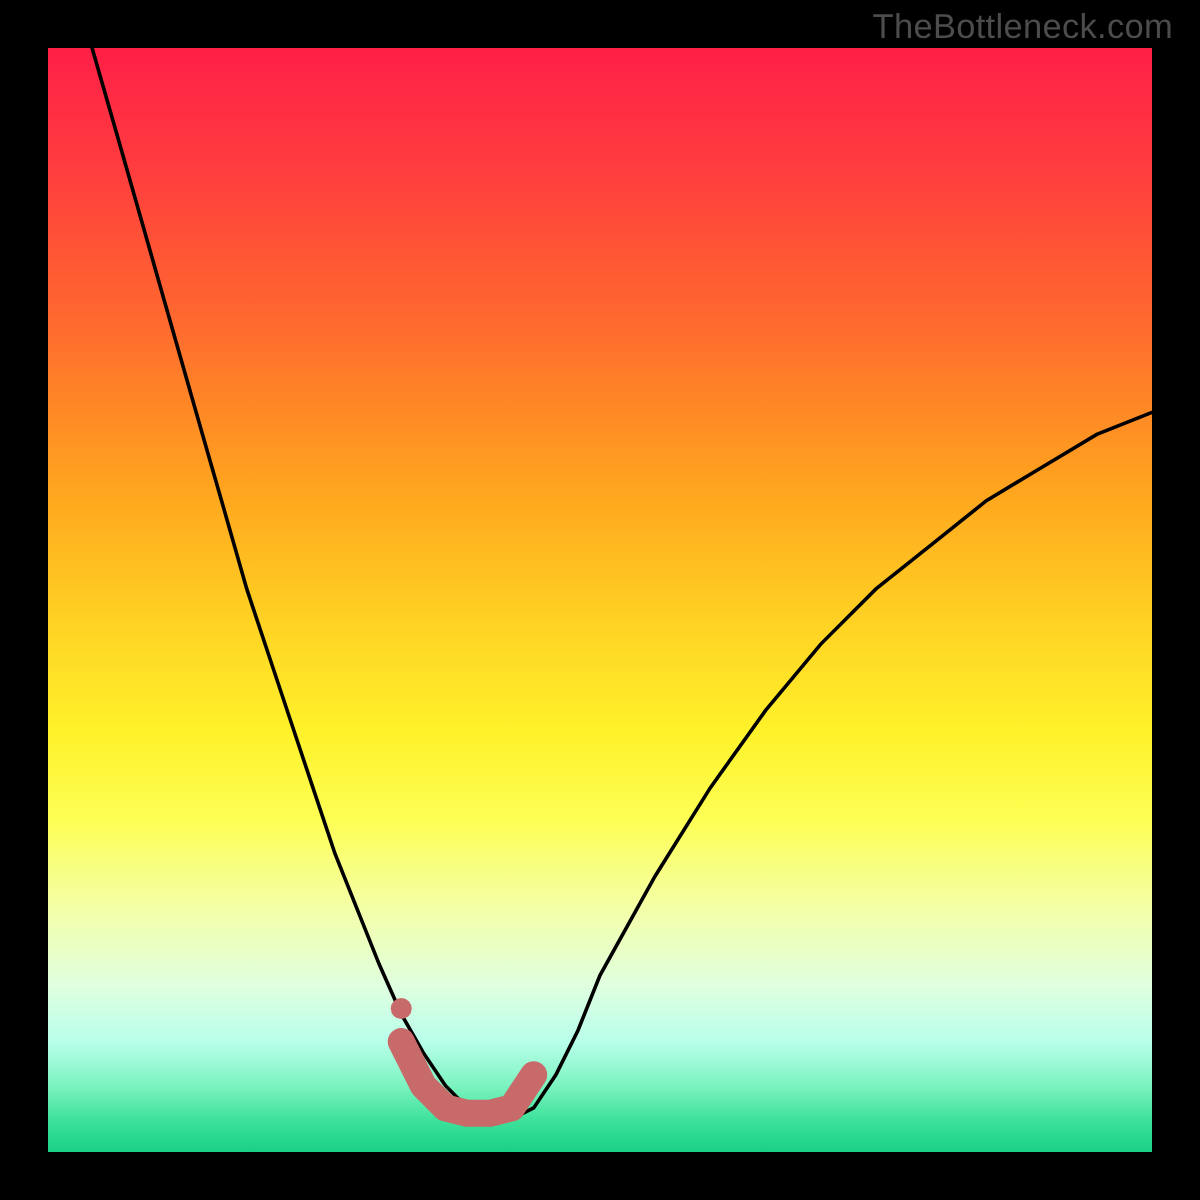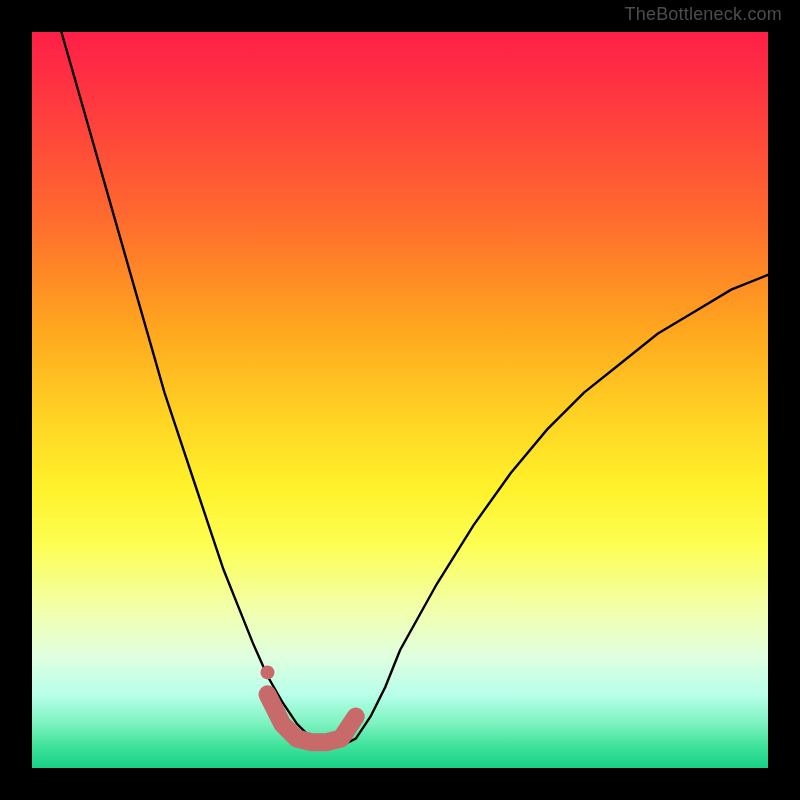--- a/index.html
+++ b/index.html
@@ -36,21 +36,21 @@
       #b8ffea 90%,
       #7cf3c0 94%,
       #3fe29b 97%,
       #19d086 100%);
   }
   .attribution {
     position: absolute;
     top: 4px;
     right: 18px;
     color: #4c4c4c;
-    font-size: 18px;
+    font-size: 23px;
     font-weight: 500;
     letter-spacing: 0.2px;
   }
   svg.curve {
     position: absolute;
     left: 0; top: 0;
     width: 736px; height: 736px;
     overflow: visible;
   }
 </style>

